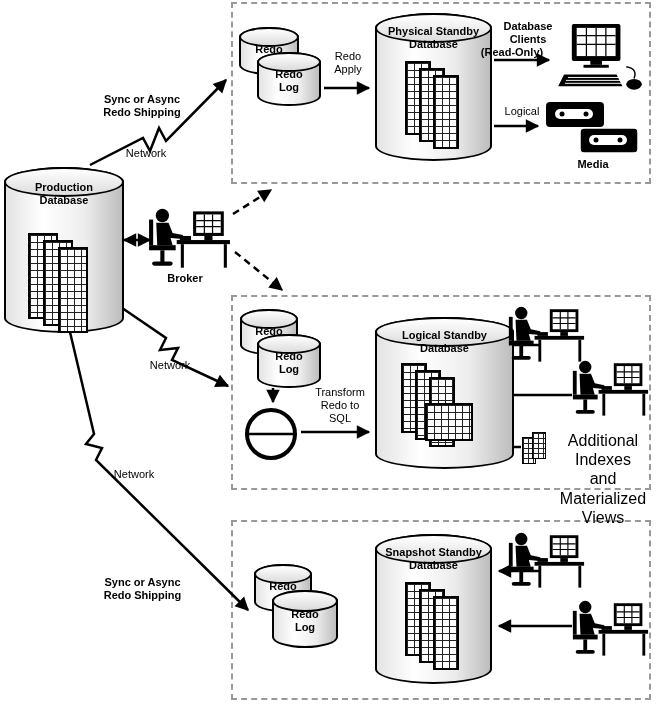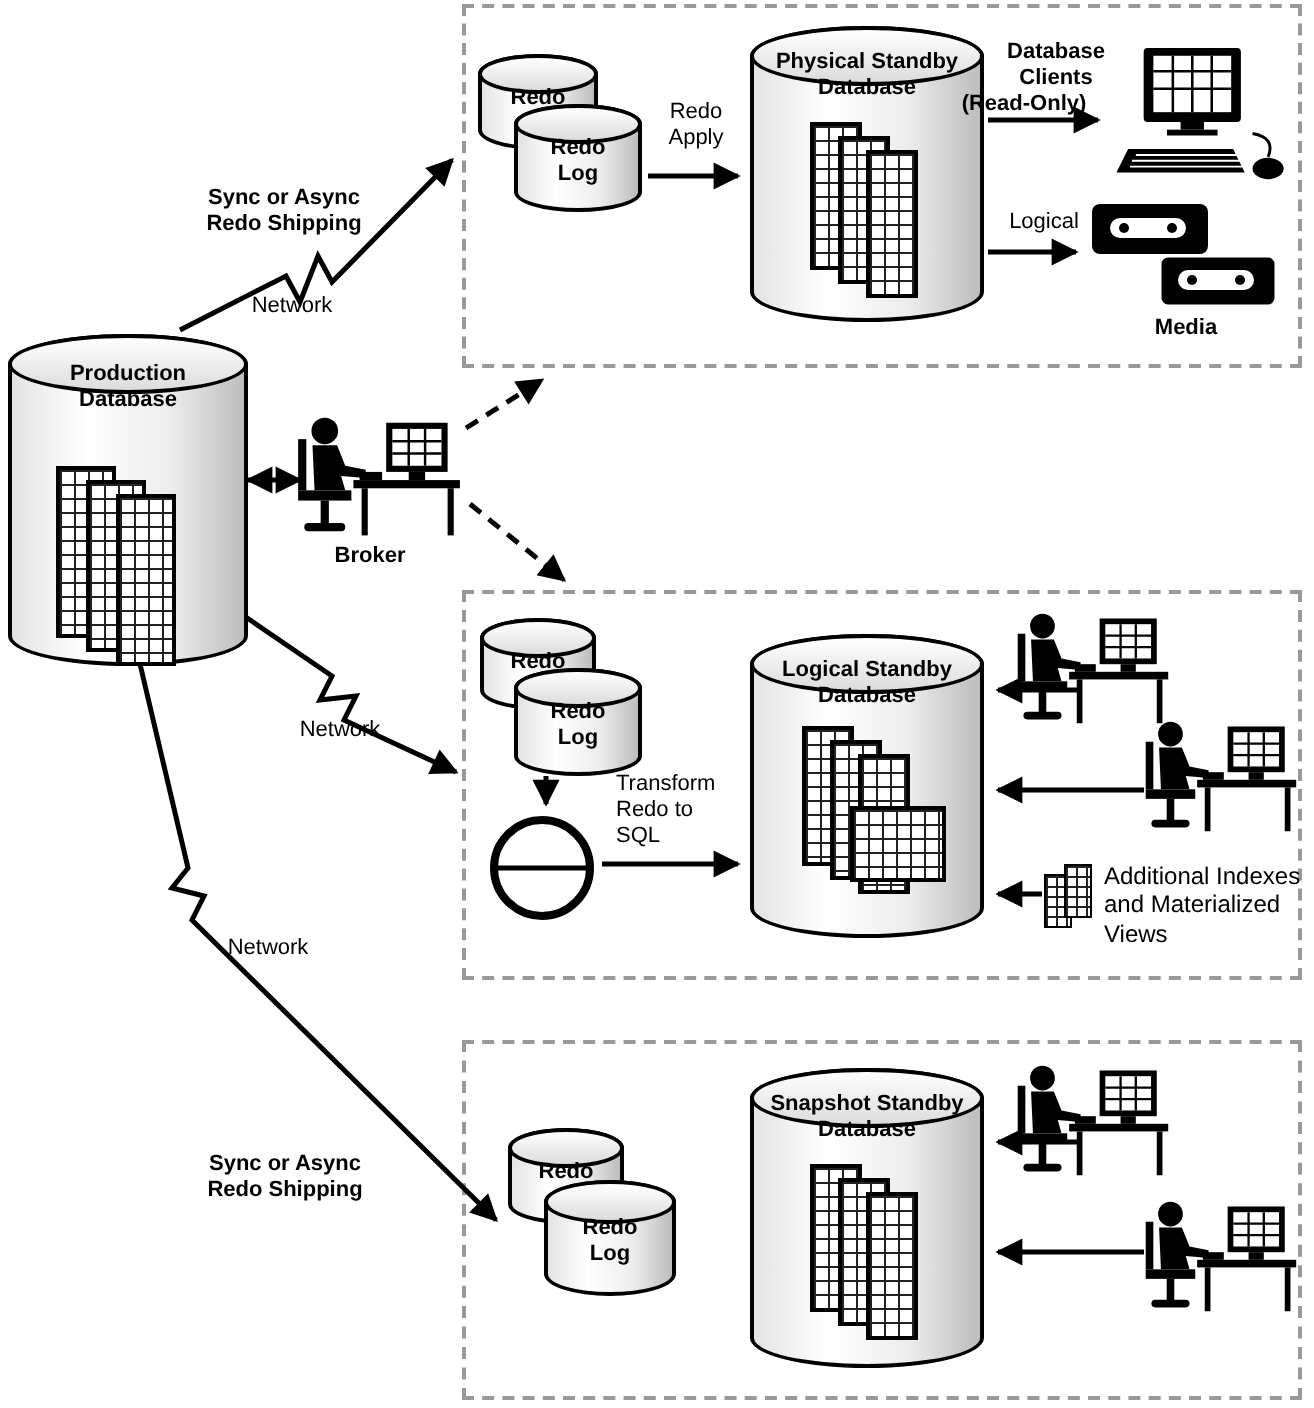--- a/index.html
+++ b/index.html
@@ -8,21 +8,21 @@
 
   .dashed-box { position:absolute; border:2px dashed #999; background:#fff; z-index:0; }
 
   .wires { position:absolute; left:0; top:0; width:657px; height:704px; z-index:1; pointer-events:none; }
   .solid { stroke:#000; stroke-width:2.5; fill:none; }
   .dash  { stroke:#000; stroke-width:2.5; fill:none; stroke-dasharray:7 5; }
 
   .lbl { position:absolute; font-size:11px; line-height:1.2; color:#000; white-space:pre-line;
          text-align:center; z-index:3; }
   .b { font-weight:bold; }
-  .ta-l { text-align:left; }
+  .ta-l { text-align:center; }
 
   .cyl { position:absolute; border:2px solid #000; border-radius:50% / var(--ry,14px);
          background:linear-gradient(90deg,#e3e3e3 0%,#ffffff 32%,#ededed 68%,#bdbdbd 100%);
          z-index:2; }
   .cyl-top { position:absolute; left:-2px; right:-2px; top:-2px; height:calc(2 * var(--ry,14px));
              border:2px solid #000; border-radius:50%;
              background:linear-gradient(180deg,#ffffff,#dcdcdc); }
   .cyl-label { position:relative; padding-top:12px; text-align:center; font-weight:bold;
                font-size:11px; line-height:1.2; white-space:pre-line; z-index:2; }
   .cyl-sm .cyl-label { padding-top:14px; }
@@ -180,40 +180,40 @@
   </div>
 
   <svg class="icon" style="left:243px;top:404px;width:58px;height:60px" viewBox="0 0 58 60">
     <circle cx="28" cy="30" r="24" fill="#fff" stroke="#000" stroke-width="4"></circle>
     <path d="M5,30 H51" stroke="#000" stroke-width="2.5"></path>
   </svg>
   <div class="lbl ta-l" style="left:308px;top:386px;width:64px">Transform
 Redo to
 SQL</div>
 
-  <div class="cyl" style="left:375px;top:317px;width:117px;height:152px;--ry:15px">
+  <div class="cyl" style="left:375px;top:317px;width:139px;height:152px;--ry:15px">
     <div class="cyl-top"></div>
     <div class="cyl-label" style="padding-top:10px">Logical Standby
 Database</div>
     <div class="sheet" style="left:24px;top:44px;width:26px;height:70px"></div>
     <div class="sheet" style="left:38px;top:51px;width:26px;height:70px"></div>
     <div class="sheet" style="left:52px;top:58px;width:26px;height:70px"></div>
     <div class="sheet" style="left:48px;top:84px;width:48px;height:38px"></div>
   </div>
 
   <svg class="icon" style="left:506px;top:304px;width:80px;height:60px" viewBox="0 0 84 62">
       <use href="#sym-person"></use>
     </svg>
   <svg class="icon" style="left:570px;top:358px;width:80px;height:60px" viewBox="0 0 84 62">
       <use href="#sym-person"></use>
     </svg>
 
   <div class="sheet mini" style="left:522px;top:437px;width:14px;height:27px"></div>
   <div class="sheet mini" style="left:532px;top:432px;width:14px;height:27px"></div>
-  <div class="lbl ta-l" style="left:552px;top:431px;width:102px;font-size:12px">Additional Indexes
+  <div class="lbl ta-l" style="left:552px;top:431px;width:102px;font-size:16px">Additional Indexes
 and Materialized
 Views</div>
 
   <div class="cyl cyl-sm" style="left:254px;top:564px;width:58px;height:48px;--ry:10px">
     <div class="cyl-top"></div>
     <div class="cyl-label">Redo</div>
   </div>
   <div class="cyl cyl-sm" style="left:272px;top:590px;width:66px;height:58px;--ry:11px">
     <div class="cyl-top"></div>
     <div class="cyl-label" style="padding-top:16px">Redo

